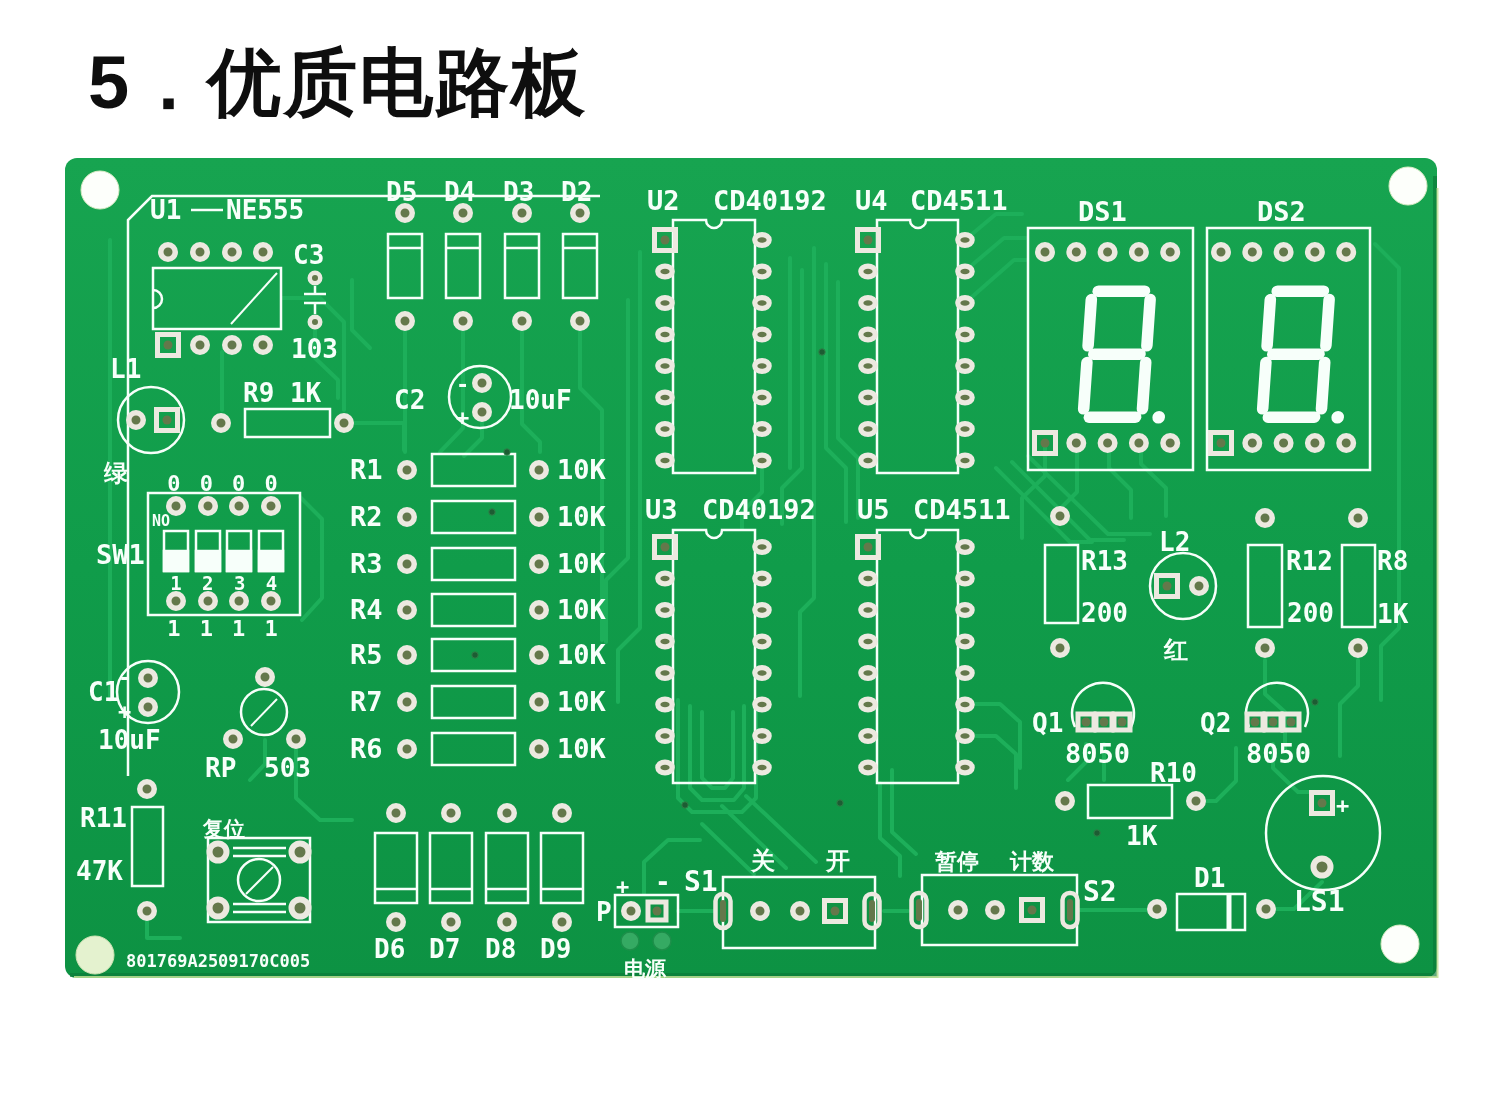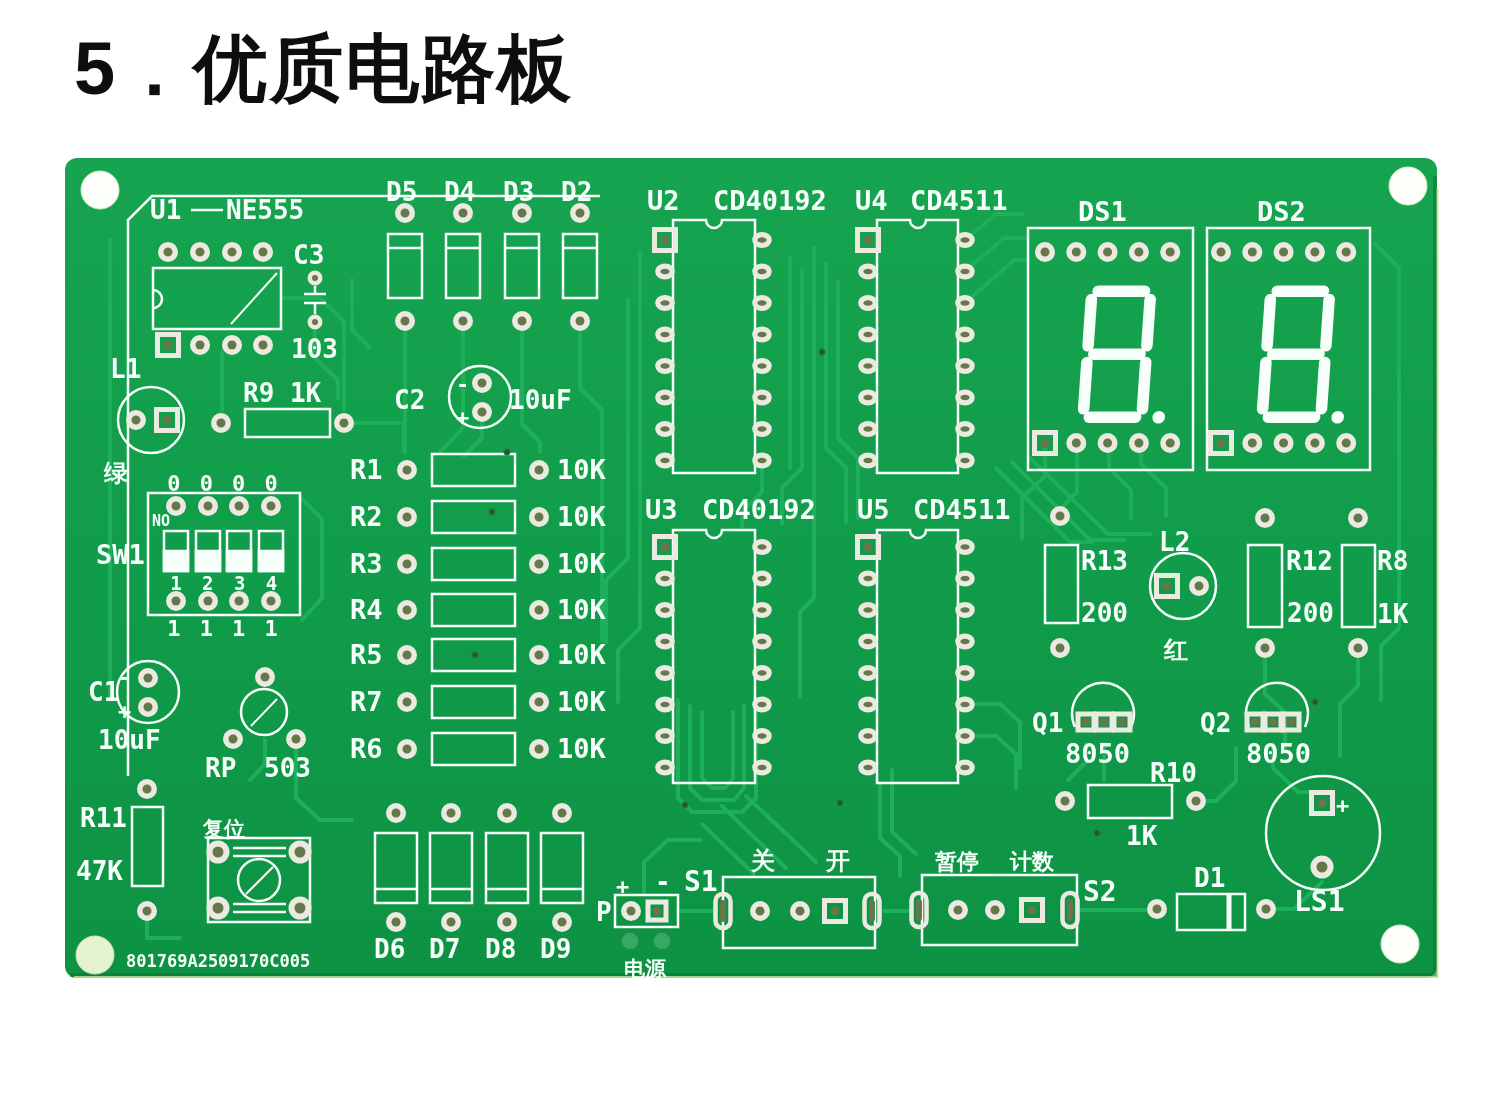--- a/index.html
+++ b/index.html
@@ -1,18 +1,18 @@
 <!DOCTYPE html>
 <html><head>
 <meta charset="utf-8">
 <style>
   html,body{margin:0;padding:0;background:#ffffff;}
   body{width:1500px;height:1096px;position:relative;overflow:hidden;
        font-family:"DejaVu Sans Mono", monospace;}
-  .page-title{position:absolute;left:72px;top:18px;margin:2px;
+  .page-title{position:absolute;left:72px;top:18px;margin:16px;
        font-family:"Liberation Sans","DejaVu Sans",sans-serif;
        font-weight:700;font-size:74px;color:#0e0e0e;letter-spacing:2px;}
   svg{position:absolute;left:0;top:0;}
   svg text{fill:#f7fffa;font-family:"DejaVu Sans Mono", monospace;font-weight:bold;}
   .t15{font-size:15px}.t17{font-size:17px}.t19{font-size:19px}.t22{font-size:22px}
   .t26{font-size:26px}.t27{font-size:27px}.t28{font-size:28px}
   .cjk21{font-size:21px;font-family:"DejaVu Sans",sans-serif}
   .cjk22{font-size:22px;font-family:"DejaVu Sans",sans-serif}
   .cjk24{font-size:24px;font-family:"DejaVu Sans",sans-serif}
   .ls3{letter-spacing:3px}.ls45{letter-spacing:4.5px}

